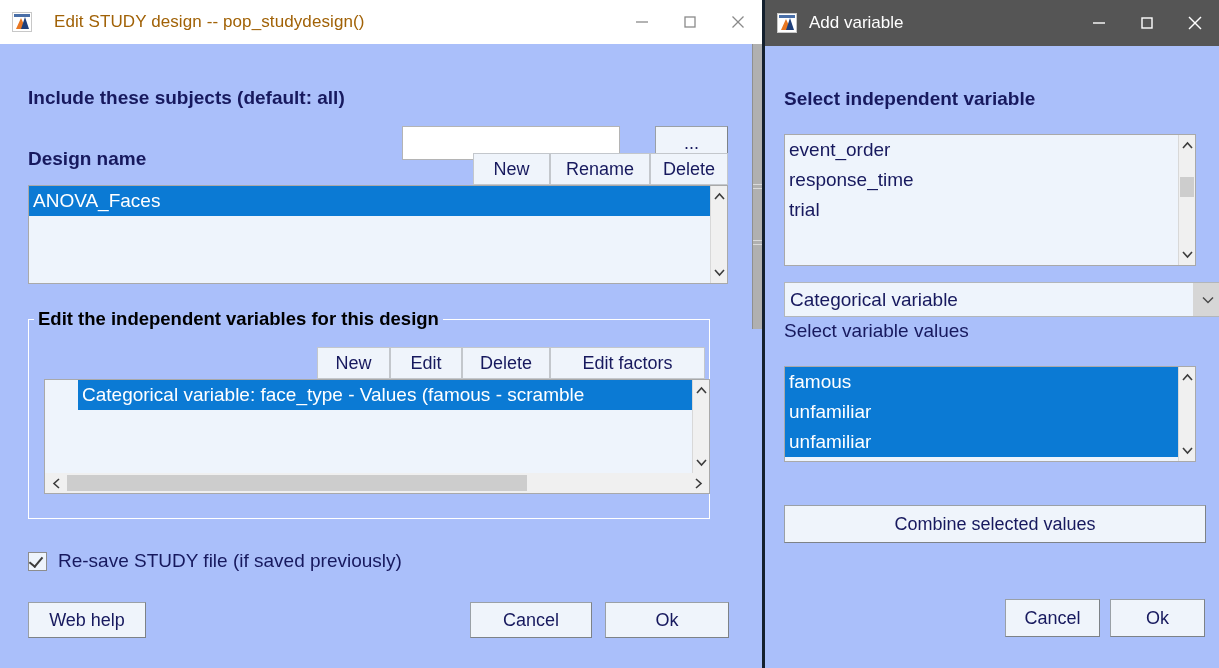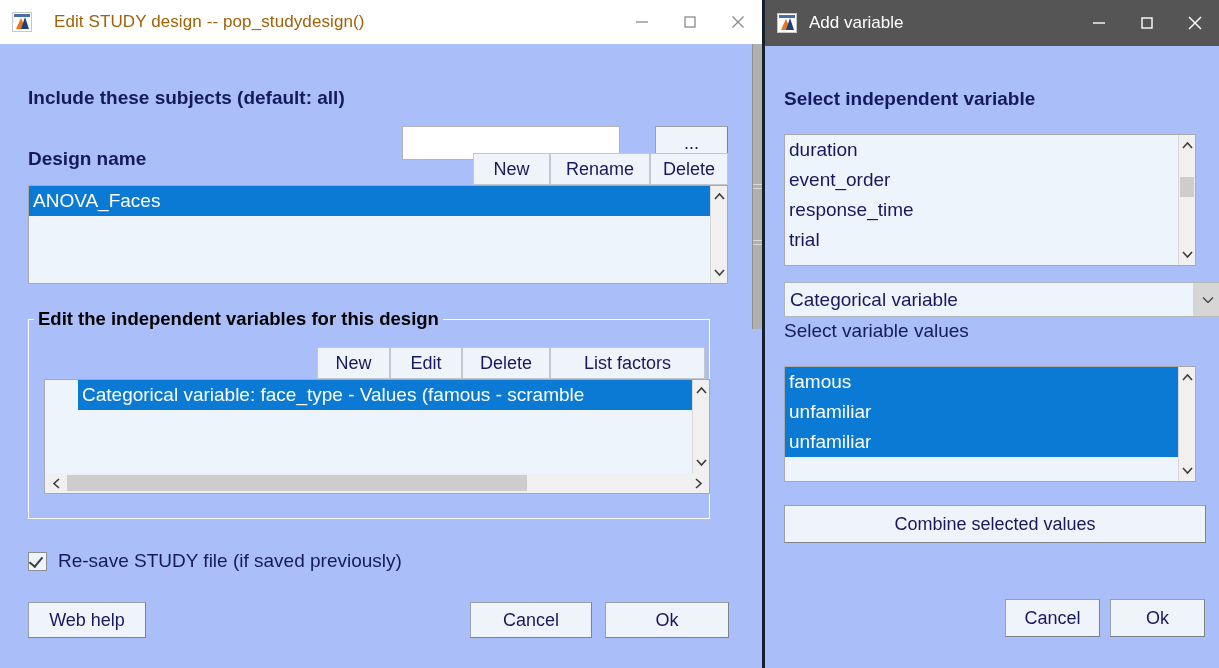--- a/index.html
+++ b/index.html
@@ -402,21 +402,21 @@
           </span>
         </div>
       </div>
 
       <div class="groupbox" style="left:28px; top:275px; width:682px; height:200px;"></div>
       <div class="groupbox-title" style="left:34px; top:264px;">Edit the independent variables for this design</div>
 
       <button class="btn-flat" style="left:317px; top:303px; width:73px; height:32px;">New</button>
       <button class="btn-flat" style="left:390px; top:303px; width:72px; height:32px;">Edit</button>
       <button class="btn-flat" style="left:462px; top:303px; width:88px; height:32px;">Delete</button>
-      <button class="btn-flat" style="left:550px; top:303px; width:155px; height:32px;">List factors</button>
+      <button class="btn-flat" style="left:550px; top:303px; width:155px; height:32px;">Edit factors</button>
 
       <div class="listbox" style="left:44px; top:335px; width:666px; height:115px;">
         <div class="items" style="bottom:26px;padding-left:33px;">
           <div class="row sel">Categorical variable: face_type - Values (famous - scramble</div>
         </div>
         <div class="vscroll" style="bottom:20px;">
           <span class="arrow up">
             <svg width="13" height="9" viewBox="0 0 13 9">
                 <polyline points="2,7 6.5,2 11,7" fill="none" stroke="#3c3c3c" stroke-width="1.6"></polyline>
               </svg>
@@ -490,21 +490,20 @@
         </span>
       </span>
     </div>
 
     <div class="add-body">
 
       <div class="lbl-bold" style="left:19px; top:42px;">Select independent variable</div>
 
       <div class="listbox" style="left:19px; top:88px; width:412px; height:132px;">
         <div class="items">
-          <div class="row">duration</div>
           <div class="row">event_order</div>
           <div class="row">response_time</div>
           <div class="row">trial</div>
         </div>
         <div class="vscroll">
           <span class="arrow up">
             <svg width="13" height="9" viewBox="0 0 13 9">
                 <polyline points="2,7 6.5,2 11,7" fill="none" stroke="#3c3c3c" stroke-width="1.6"></polyline>
               </svg>
           </span>
@@ -521,21 +520,21 @@
         <span>Categorical variable</span>
         <span class="ddbtn">
           <svg width="14" height="10" viewBox="0 0 14 10">
               <polyline points="2,2.5 7,7.5 12,2.5" fill="none" stroke="#4a4a4a" stroke-width="1.5"></polyline>
             </svg>
         </span>
       </div>
 
       <div class="lbl-plain" style="left:19px; top:274px;">Select variable values</div>
 
-      <div class="listbox" style="left:19px; top:320px; width:412px; height:116px;">
+      <div class="listbox" style="left:19px; top:320px; width:412px; height:96px;">
         <div class="items">
           <div class="row sel">famous</div>
           <div class="row sel">unfamiliar</div>
           <div class="row sel">unfamiliar</div>
         </div>
         <div class="vscroll">
           <span class="arrow up">
             <svg width="13" height="9" viewBox="0 0 13 9">
                 <polyline points="2,7 6.5,2 11,7" fill="none" stroke="#3c3c3c" stroke-width="1.6"></polyline>
               </svg>

